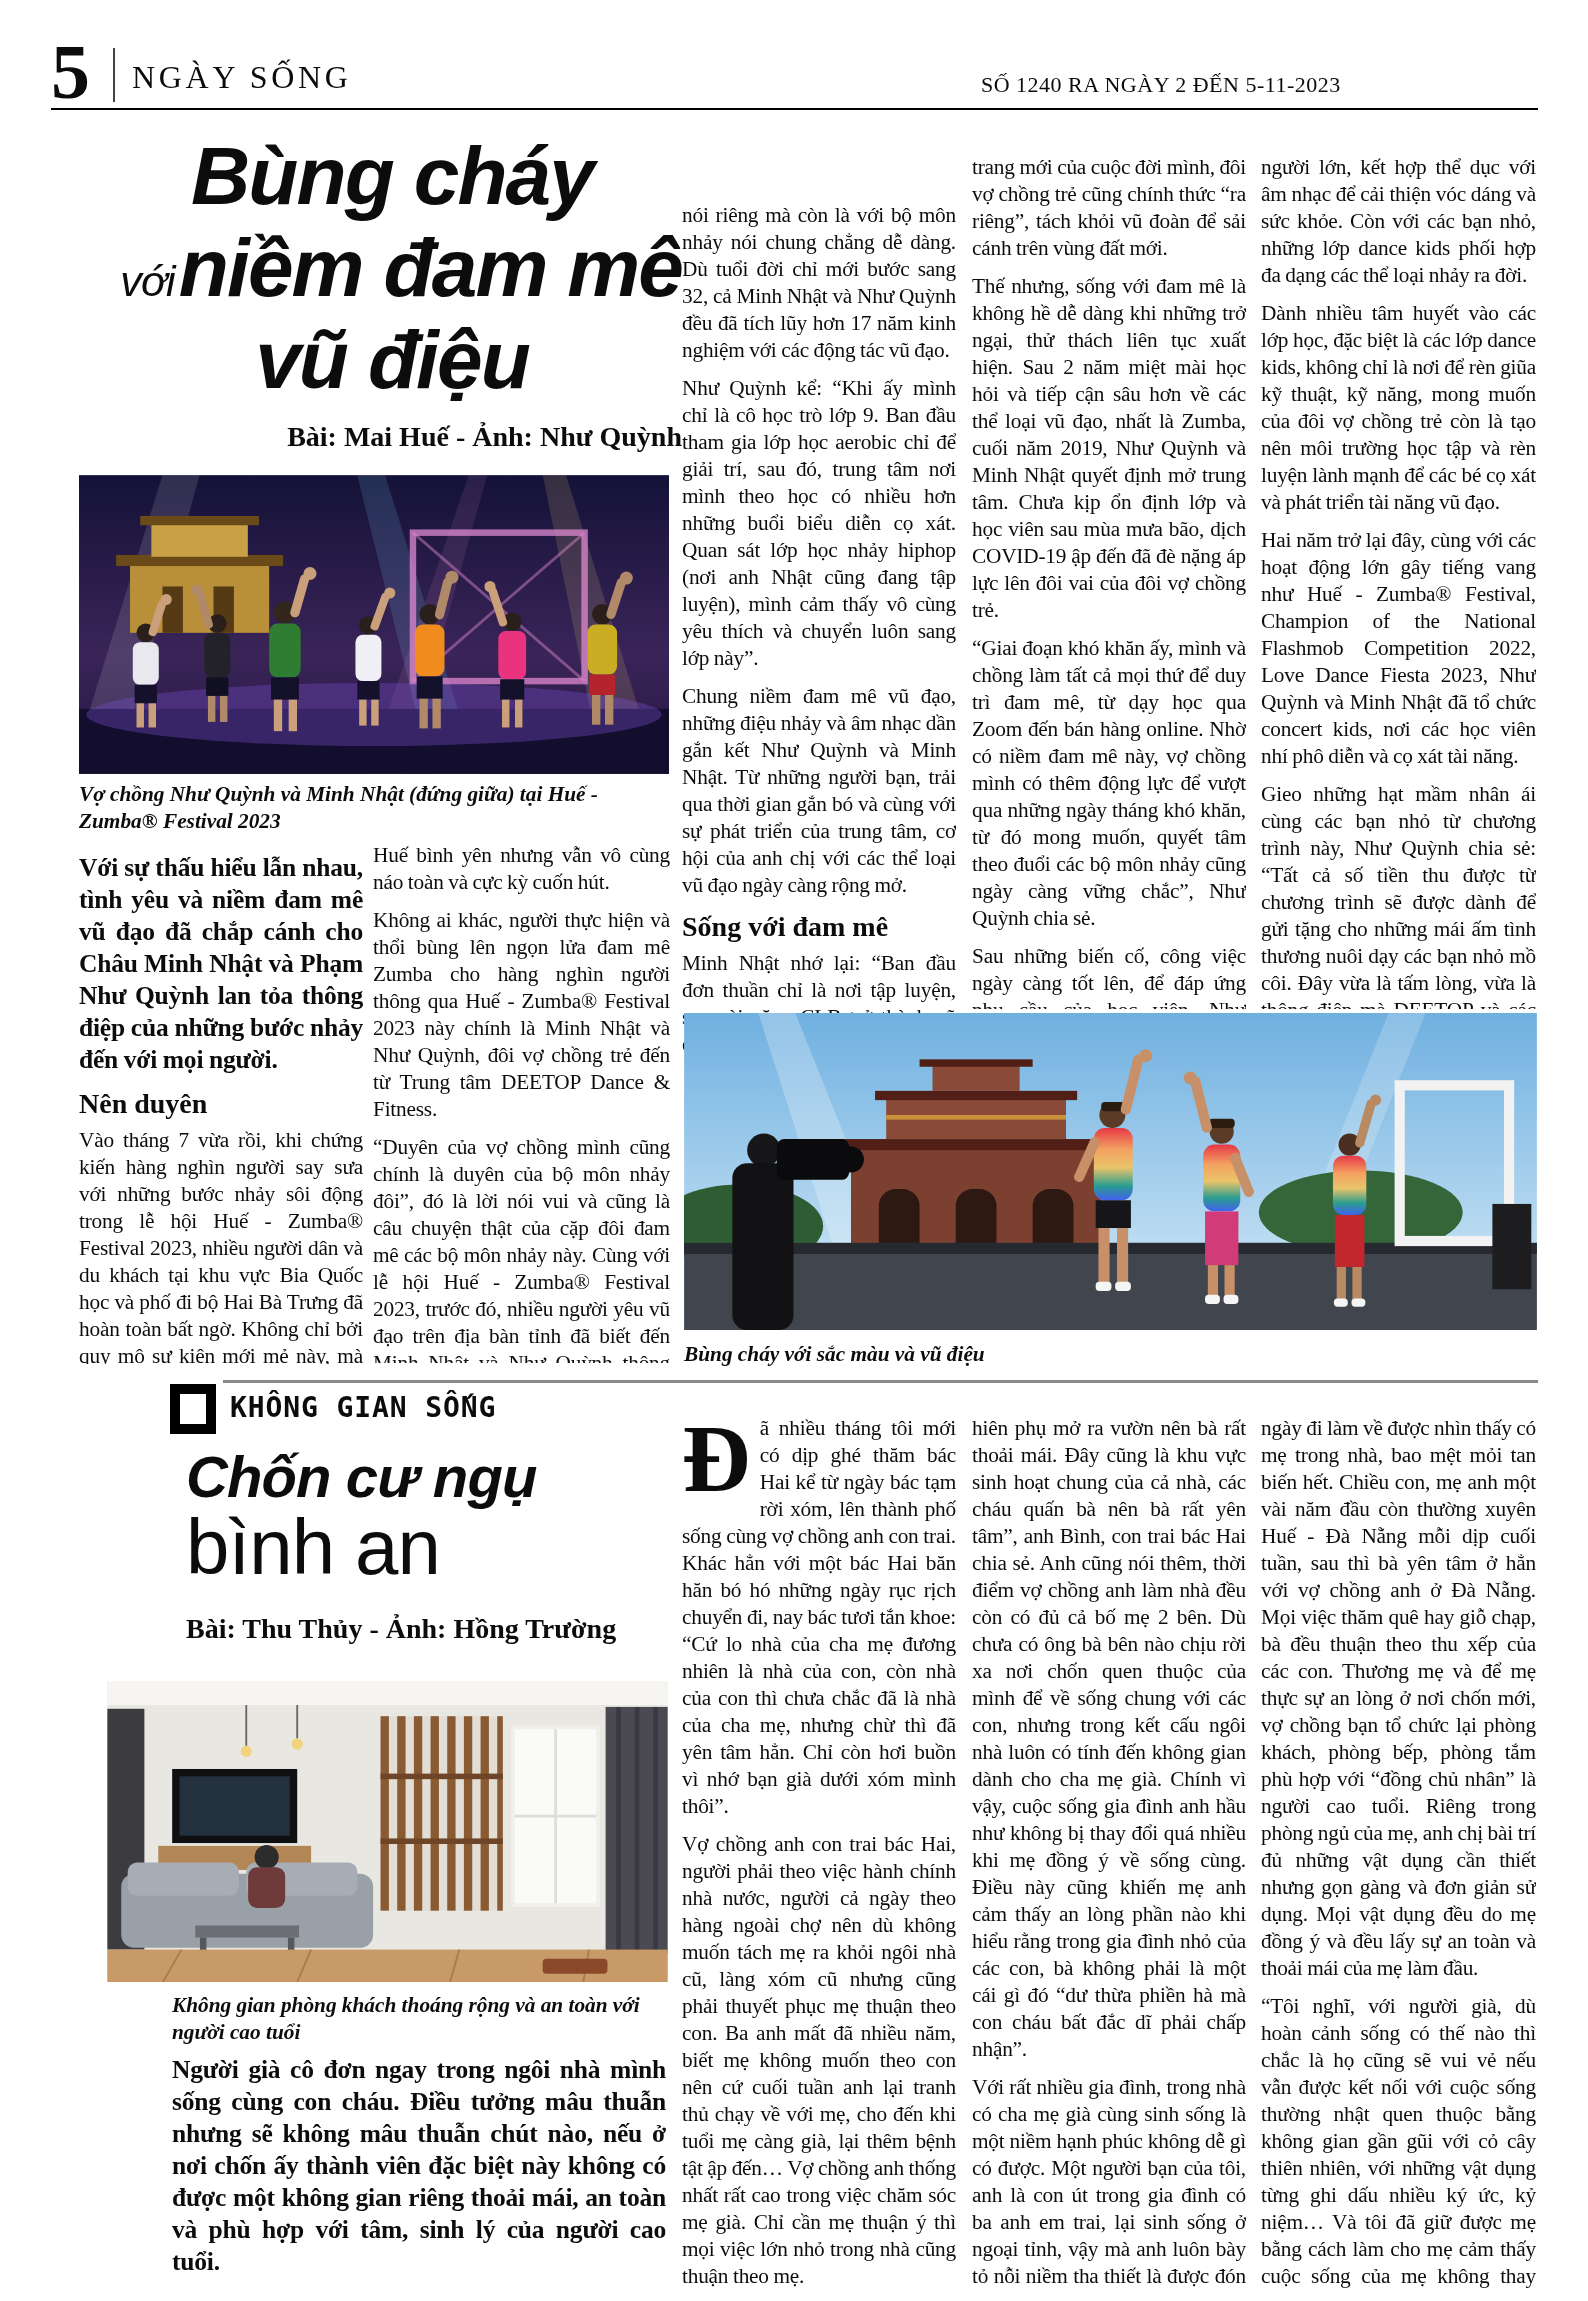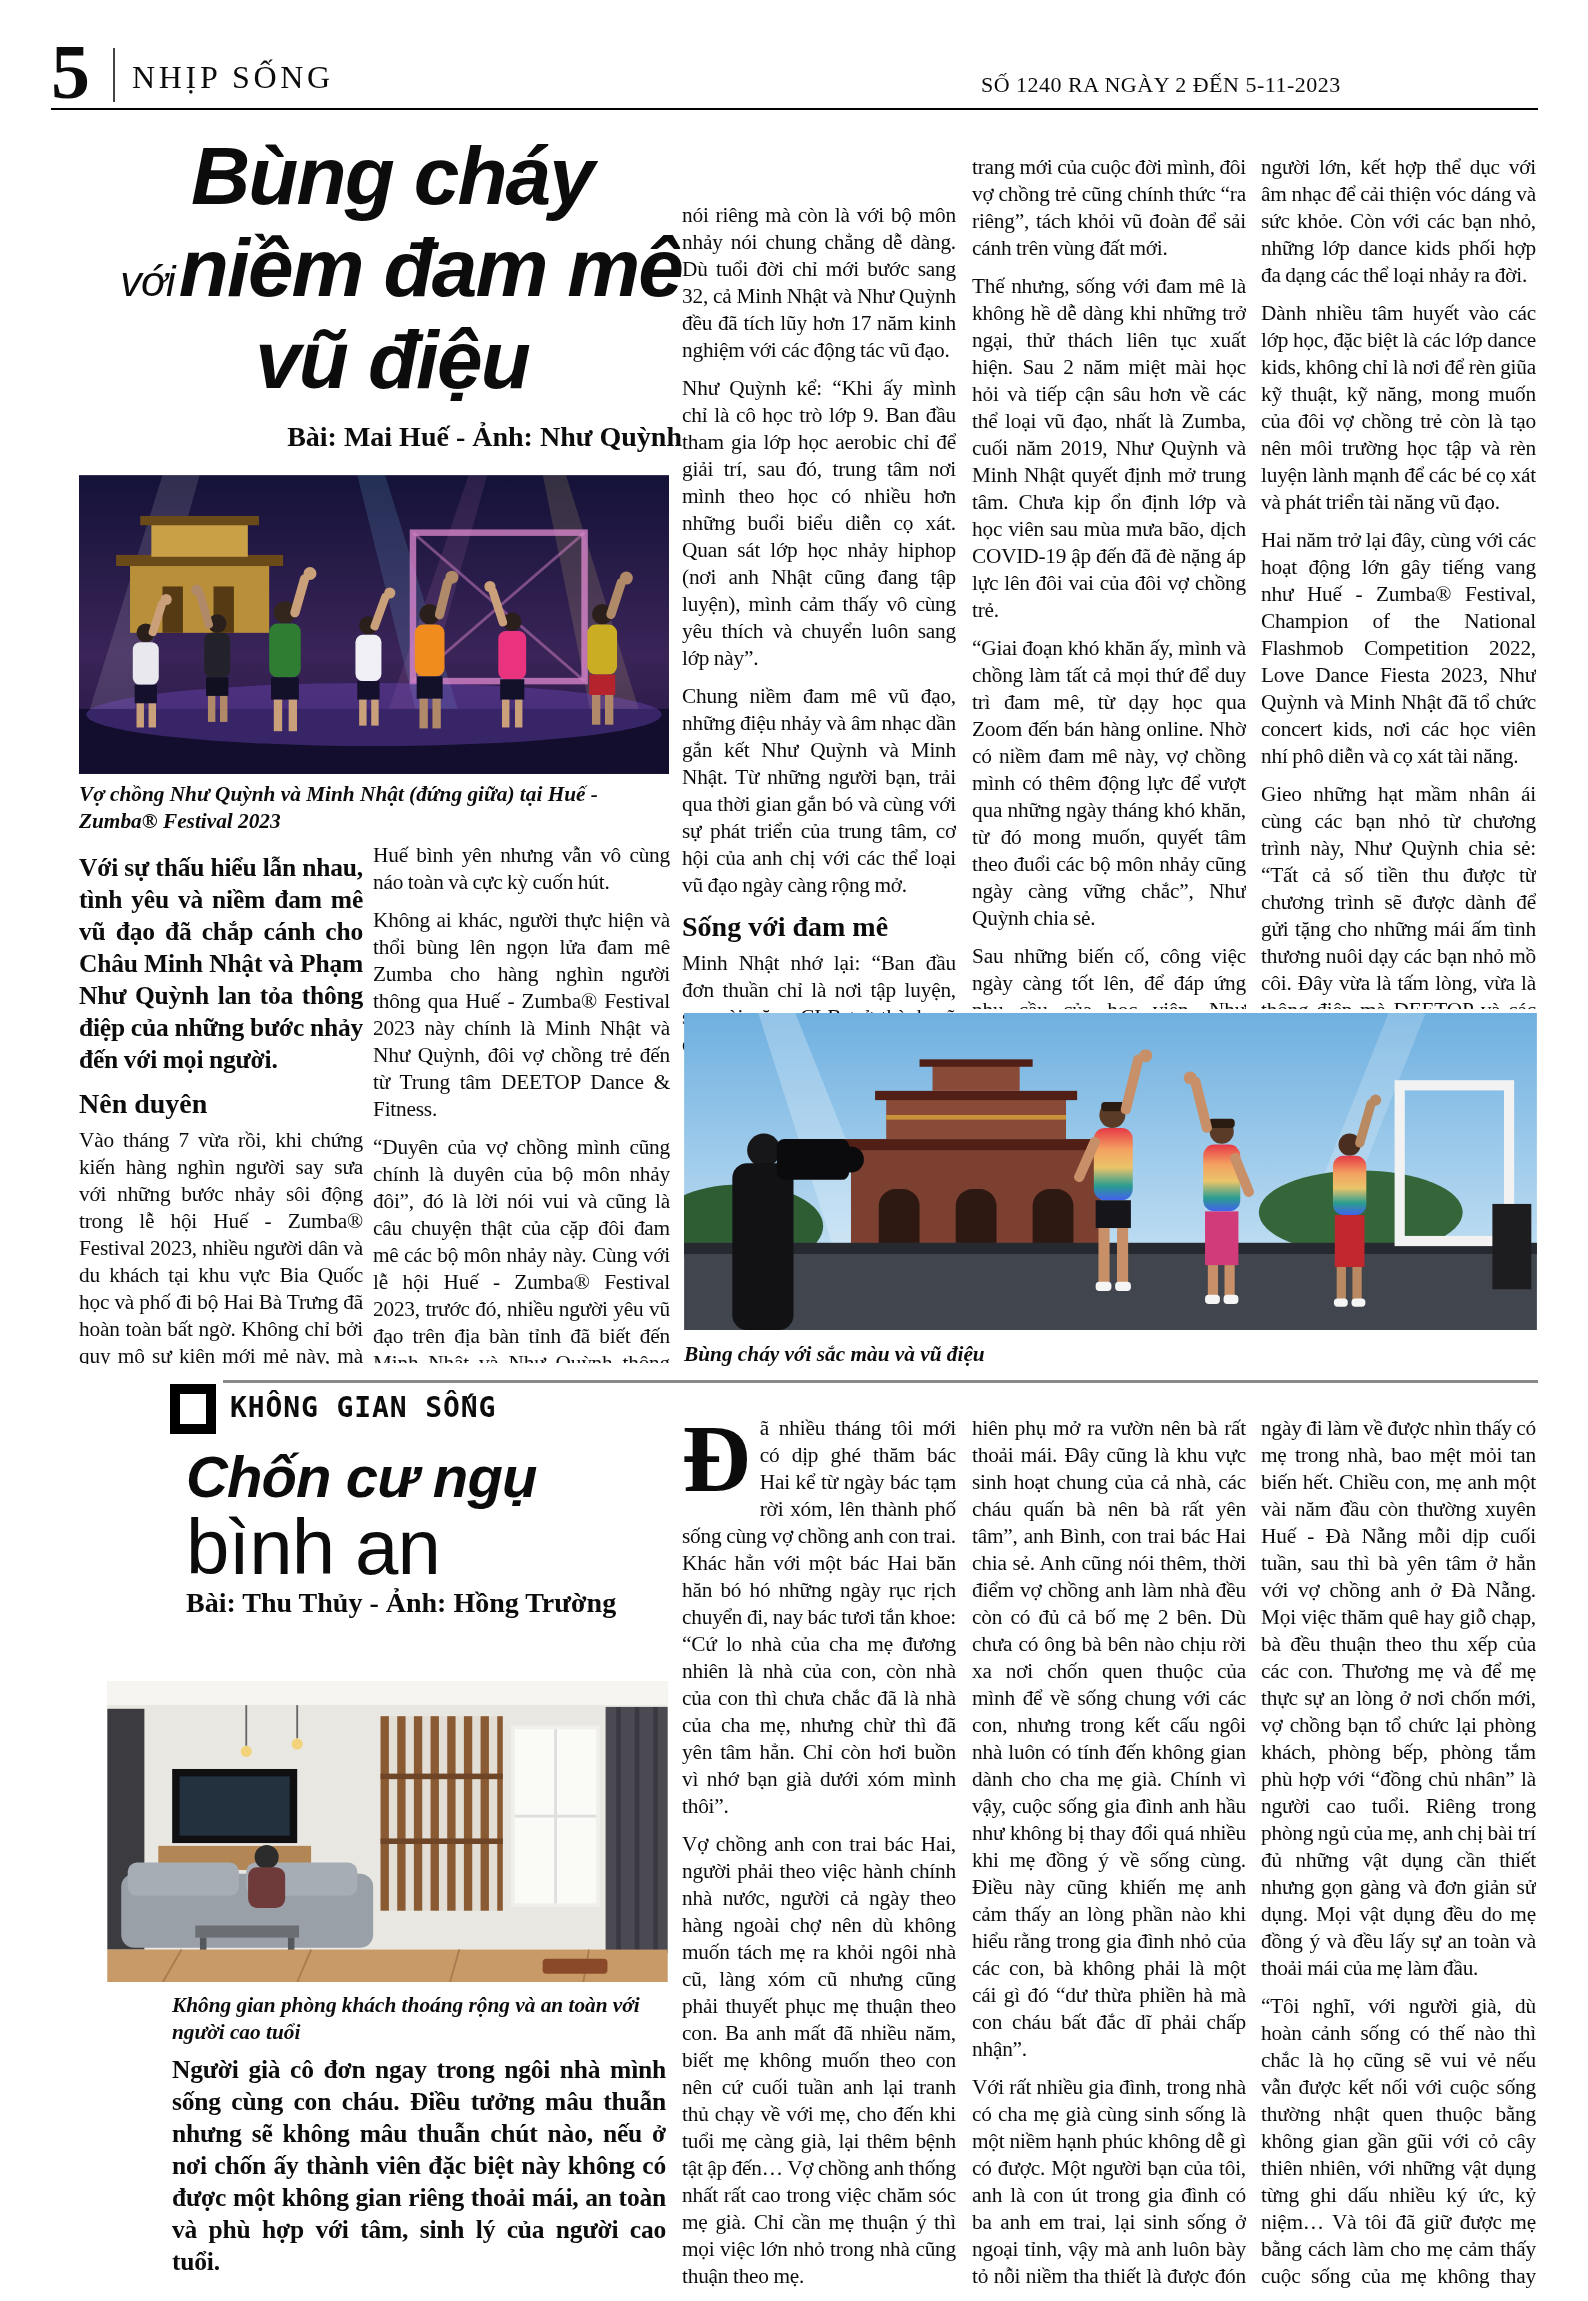--- a/index.html
+++ b/index.html
@@ -38,21 +38,21 @@
   .photo{overflow:hidden;}
   .photo svg{display:block;}
 </style>
 </head>
 <body>
 
 <div id="page">
 
   <div class="abs page-num" style="left:51px;top:33px;">5</div>
   <div class="abs vrule" style="left:113px;top:48px;height:54px;"></div>
-  <div class="abs section-title" style="left:132px;top:61px;">NHỊP SỐNG</div>
+  <div class="abs section-title" style="left:132px;top:61px;">NGÀY SỐNG</div>
   <div class="abs issue" style="left:981px;top:74px;width:557px;">SỐ 1240 RA NGÀY 2 ĐẾN 5-11-2023</div>
   <div class="abs hrule" style="left:51px;top:108px;width:1487px;"></div>
 
   <div class="abs a1-head" style="left:102px;top:130px;width:580px;">
     <div class="big">Bùng cháy</div>
     <div>
       <span class="small">với</span>
       <span class="big">niềm đam mê</span>
     </div>
     <div class="big">vũ điệu</div>
@@ -285,21 +285,21 @@
   </div>
   <div class="abs caption" style="left:684px;top:1341px;width:853px;">Bùng cháy với sắc màu và vũ điệu</div>
 
   <div class="abs banner-rule" style="left:223px;top:1380px;width:1315px;"></div>
   <div class="abs bracket" style="left:170px;top:1384px;width:26px;height:30px;"></div>
   <div class="abs banner-label" style="left:230px;top:1394px;">KHÔNG GIAN SỐNG</div>
 
   <div class="abs" style="left:186px;top:1447px;width:492px;">
     <div class="a2-h1">Chốn cư ngụ</div>
     <div class="a2-h2">bình an</div>
-    <div class="byline" style="">Bài: Thu Thủy - Ảnh: Hồng Trường</div>
+    <div class="byline" style="margin-top:26px;">Bài: Thu Thủy - Ảnh: Hồng Trường</div>
   </div>
 
   <div class="abs photo" style="left:107px;top:1681px;width:561px;height:301px;">
     <svg width="561" height="301" viewBox="0 0 605 325">
       <rect width="605" height="325" fill="#e9e7e1"></rect>
       <rect width="605" height="26" fill="#f6f5f2"></rect>
       <line x1="150" y1="26" x2="150" y2="70" stroke="#666" stroke-width="2"></line>
         <circle cx="150" cy="76" r="6" fill="#f2d27a"></circle>
       <line x1="205" y1="26" x2="205" y2="62" stroke="#666" stroke-width="2"></line>
         <circle cx="205" cy="68" r="6" fill="#f2d27a"></circle>

